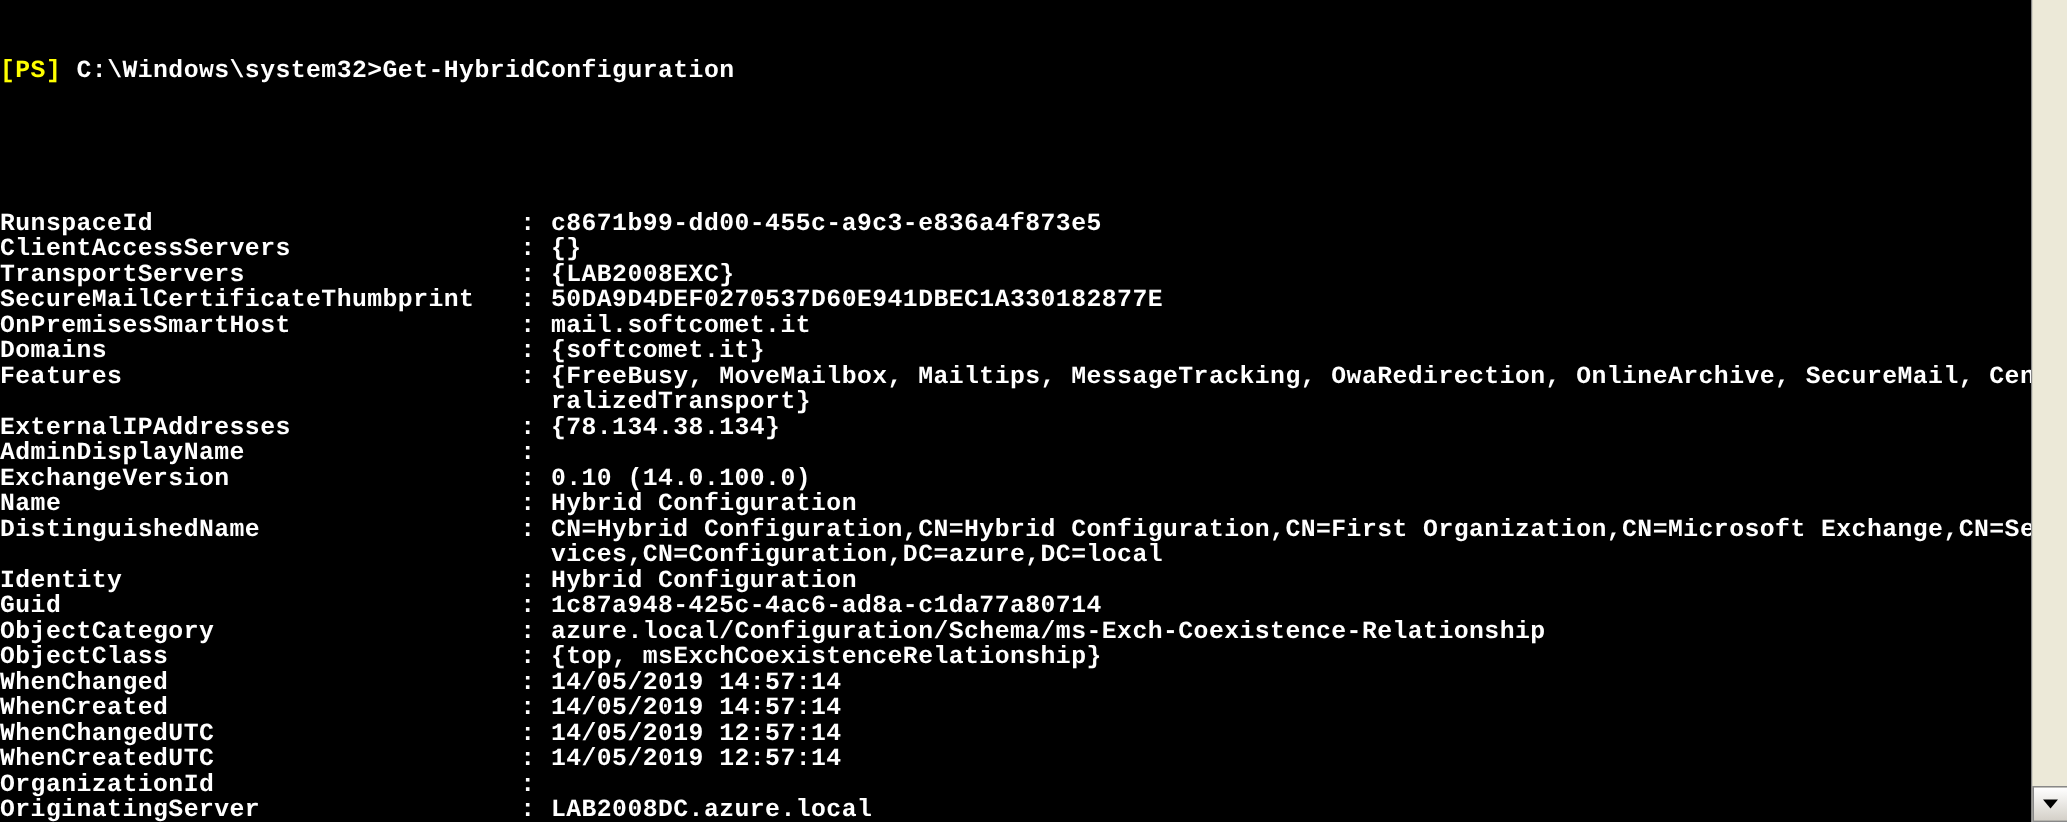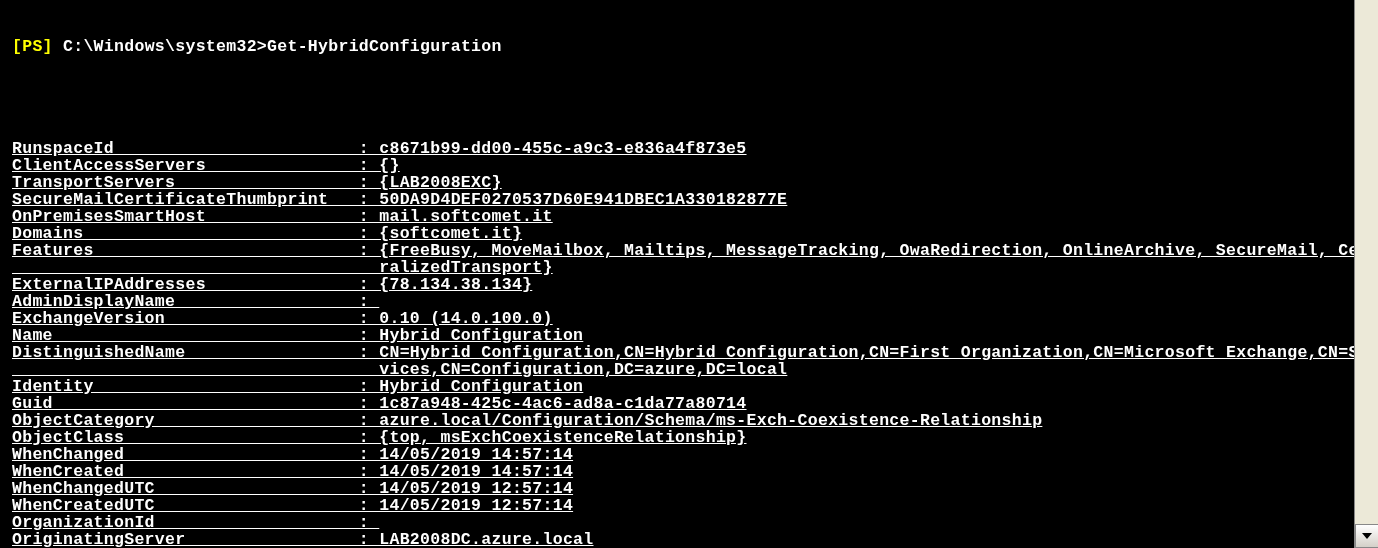--- a/index.html
+++ b/index.html
@@ -29,25 +29,23 @@
     }
     .ps-text {
       color: #ffff00;
     }
     .cmd-text {
       color: #fff;
     }
     .line {
       display: block;
       white-space: pre;
-      margin-left: 12px;
     }
     .prop-line {
       white-space: pre;
-      text-decoration: underline;
     }
     .scrollbar {
       position: absolute;
       right: 0;
       top: 0;
       width: 24px;
       height: 548px;
       background: #ece9d8;
       border-left: 1px solid #888;
     }

